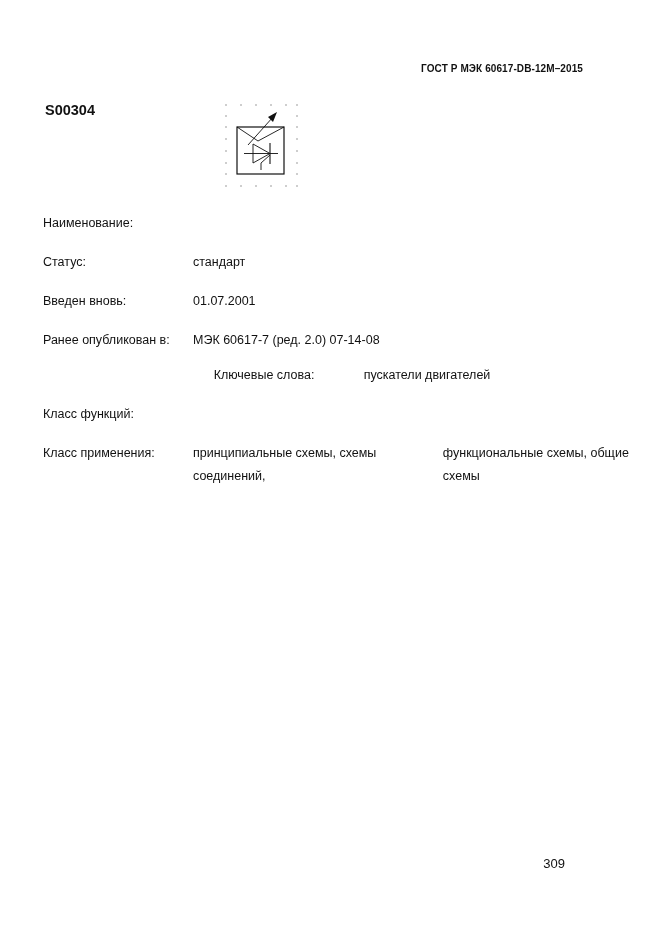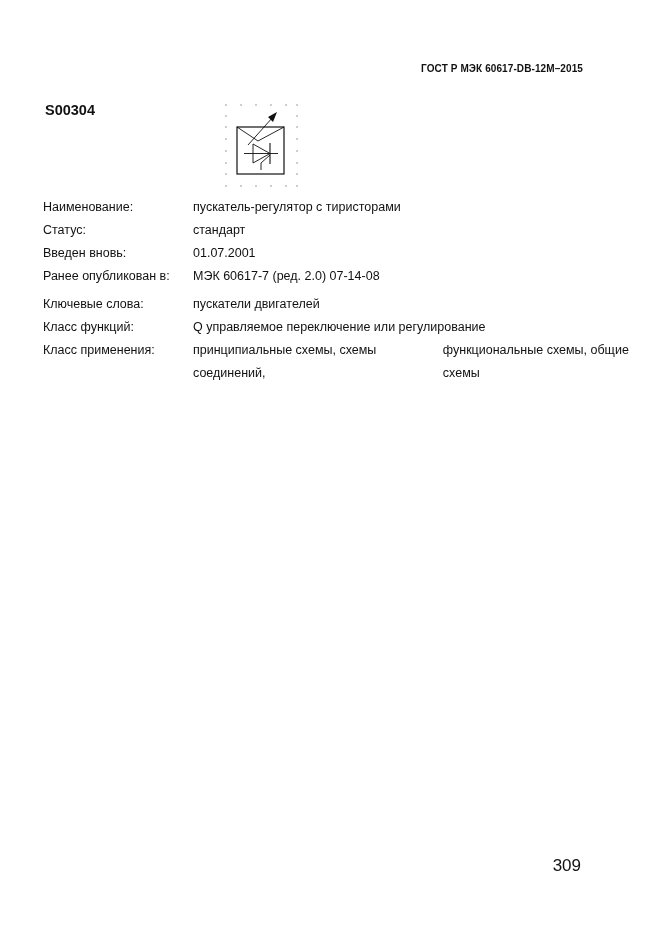--- a/index.html
+++ b/index.html
@@ -40,41 +40,43 @@
     .props {
       position: absolute;
       left: 43px;
       top: 196px;
       font-size: 12.5px;
       line-height: 23px;
     }
     .row {
       display: flex;
       height: 23px;
+      margin-top: 16px;
     }
     .row.gap-before {
-      margin-top: 5px;
+      margin-top: 12px;
+      justify-content: center;
     }
     .label {
       width: 150px;
       flex: 0 0 150px;
       white-space: nowrap;
     }
     .value {
       white-space: nowrap;
     }
     .value-multi {
       display: flex;
       flex-direction: row;
     }
     .page-number {
       position: absolute;
       top: 856px;
-      right: 80px;
-      font-size: 17px;
+      right: 96px;
+      font-size: 13px;
     }
   </style>
 </head>
 <body>
 
 <div class="header-title">ГОСТ Р МЭК 60617-DB-12M–2015</div>
 
 <div class="symbol-code">S00304</div>
 
 <div class="symbol-figure">
@@ -121,41 +123,39 @@
     <line x1="270" y1="143" x2="270" y2="164" stroke="#111" stroke-width="1.1"></line>
 
     <line x1="270" y1="155" x2="261" y2="163" stroke="#111" stroke-width="0.9"></line>
     <line x1="261" y1="163" x2="261" y2="170" stroke="#111" stroke-width="0.9"></line>
   </svg>
 </div>
 
 <div class="props">
   <div class="row">
     <div class="label">Наименование:</div>
-    <div class="value">пускатель-регулятор с тиристорами</div>
   </div>
   <div class="row">
     <div class="label">Статус:</div>
     <div class="value">стандарт</div>
   </div>
   <div class="row">
     <div class="label">Введен вновь:</div>
     <div class="value">01.07.2001</div>
   </div>
   <div class="row">
     <div class="label">Ранее опубликован в:</div>
     <div class="value">МЭК 60617-7 (ред. 2.0) 07-14-08</div>
   </div>
   <div class="row gap-before">
     <div class="label">Ключевые слова:</div>
     <div class="value">пускатели двигателей</div>
   </div>
   <div class="row">
     <div class="label">Класс функций:</div>
-    <div class="value">Q управляемое переключение или регулирование</div>
   </div>
   <div class="row" style="height:46px">
     <div class="label">Класс применения:</div>
     <div class="value-multi">
       <span>принципиальные схемы, схемы соединений,</span>
       <span>функциональные схемы, общие схемы</span>
     </div>
   </div>
 </div>
 

